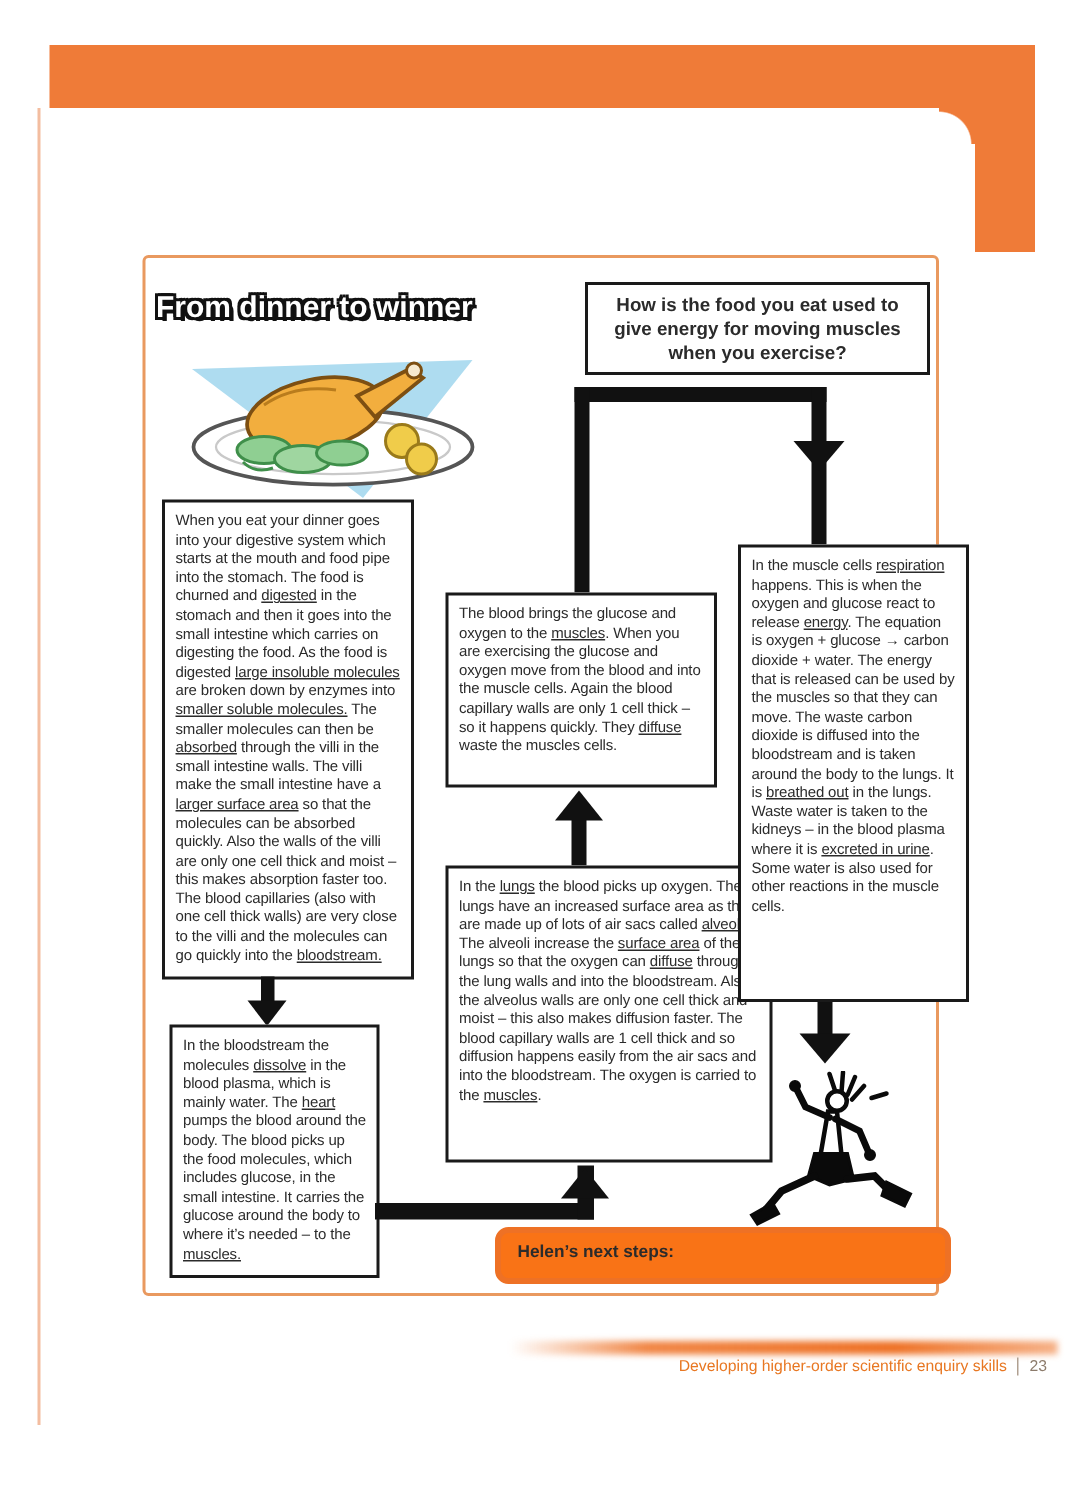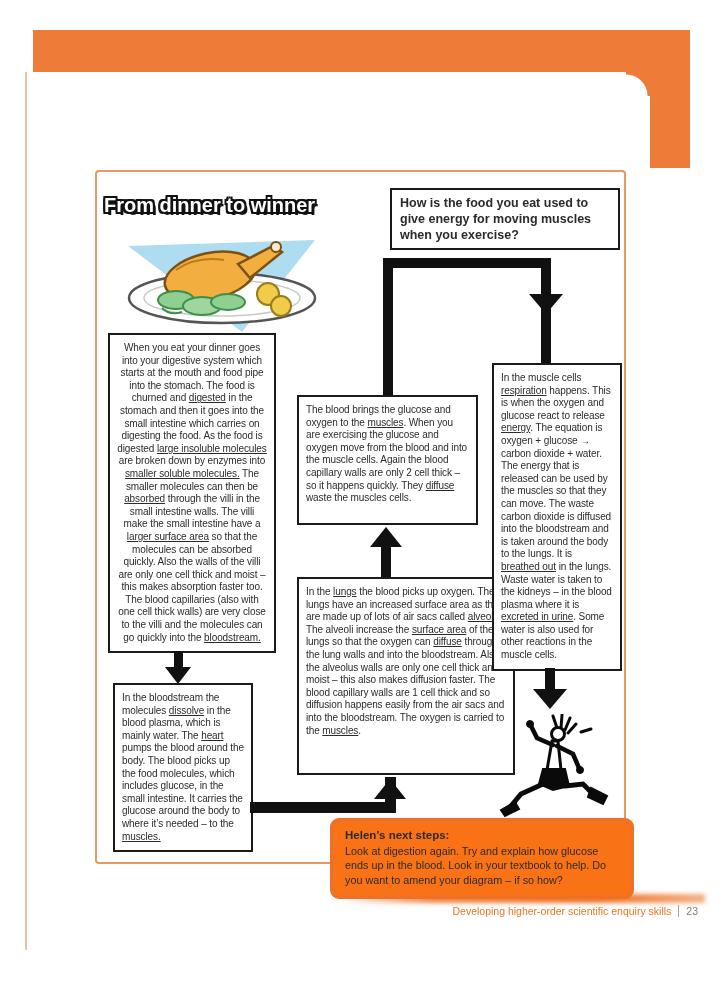--- a/index.html
+++ b/index.html
@@ -20,27 +20,27 @@
   
   .page-title{left:104px;top:194px;width:260px;
     font-size:20px;font-weight:bold;letter-spacing:0px;color:#ffffff;
     text-shadow:-2px -2px 0 #111,2px -2px 0 #111,-2px 2px 0 #111,2px 2px 0 #111,
       -2px 0 0 #111,2px 0 0 #111,0 -2px 0 #111,0 2px 0 #111,3px 3px 0 #111;}
   
   .tbox{background:#ffffff;border:2px solid #1a1a1a;padding:7px 7px;box-sizing:border-box;}
   .flow-text{font-size:10px;line-height:12.6px;letter-spacing:-0.1px;}
   .u{text-decoration:underline;}
   .question-box{left:390px;top:188px;width:230px;height:62px;
-    display:flex;align-items:center;justify-content:center;text-align:left;
+    display:flex;align-items:center;justify-content:center;text-align:center;
     font-weight:bold;font-size:12.5px;line-height:1.28;padding:4px 8px;}
-  .digestion-box{left:108px;top:333px;width:168px;min-height:317px;text-align:center;}
+  .digestion-box{left:108px;top:333px;width:168px;min-height:317px;}
   .bloodstream-box{left:113px;top:683px;width:140px;min-height:162px;}
   .glucose-box{left:297px;top:395px;width:181px;min-height:130px;}
   .lungs-box{left:297px;top:577px;width:218px;min-height:198px;}
-  .respiration-box{left:492px;top:363px;width:130px;min-height:305px;}
+  .respiration-box{left:492px;top:363px;width:154px;min-height:305px;}
   
   .cline{background:#111111;}
   .tri{width:0;height:0;}
   .tri-down{border-left:17px solid transparent;border-right:17px solid transparent;border-top:20px solid #111;}
   .tri-up{border-left:16px solid transparent;border-right:16px solid transparent;border-bottom:20px solid #111;}
   .tri-down-sm{border-left:13px solid transparent;border-right:13px solid transparent;border-top:17px solid #111;}
   
   .helen-box{left:330px;top:818px;width:304px;box-sizing:border-box;
     background:#f97316;border:4px solid #ee7125;border-radius:9px;
     padding:6px 11px 8px 11px;}
@@ -95,21 +95,21 @@
   <span>How is the food you eat used to give energy for moving muscles when you exercise?</span>
 </div>
 
 <div class="abs tbox digestion-box flow-text"><span>When you eat your dinner goes into your digestive system which starts at the mouth and food pipe into the stomach. The food is churned and </span><span class="u">digested</span><span> in the stomach and then it goes into the small intestine which carries on digesting the food. As the food is digested </span><span class="u">large insoluble molecules</span><span> are broken down by enzymes into </span><span class="u">smaller soluble molecules.</span><span> The smaller molecules can then be </span><span class="u">absorbed</span><span> through the villi in the small intestine walls. The villi make the small intestine have a </span><span class="u">larger surface area</span><span> so that the molecules can be absorbed quickly. Also the walls of the villi are only one cell thick and moist – this makes absorption faster too. The blood capillaries (also with one cell thick walls) are very close to the villi and the molecules can go quickly into the </span><span class="u">bloodstream.</span></div>
 
 <div class="abs cline" style="left:174px;top:651px;width:9px;height:20px;"></div>
 <div class="abs tri tri-down-sm" style="left:165px;top:667px;"></div>
 
 <div class="abs tbox bloodstream-box flow-text"><span>In the bloodstream the molecules </span><span class="u">dissolve</span><span> in the blood plasma, which is mainly water. The </span><span class="u">heart</span><span> pumps the blood around the body. The blood picks up the food molecules, which includes glucose, in the small intestine. It carries the glucose around the body to where it’s needed – to the </span><span class="u">muscles.</span></div>
 
-<div class="abs tbox glucose-box flow-text"><span>The blood brings the glucose and oxygen to the </span><span class="u">muscles</span><span>. When you are exercising the glucose and oxygen move from the blood and into the muscle cells. Again the blood capillary walls are only 2 cell thick – so it happens quickly. They </span><span class="u">diffuse</span><span> waste the muscles cells.</span></div>
+<div class="abs tbox glucose-box flow-text"><span>The blood brings the glucose and oxygen to the </span><span class="u">muscles</span><span>. When you are exercising the glucose and oxygen move from the blood and into the muscle cells. Again the blood capillary walls are only 1 cell thick – so it happens quickly. They </span><span class="u">diffuse</span><span> waste the muscles cells.</span></div>
 
 <div class="abs cline" style="left:381px;top:546px;width:10px;height:31px;"></div>
 <div class="abs tri tri-up" style="left:370px;top:527px;"></div>
 
 <div class="abs tbox lungs-box flow-text"><span>In the </span><span class="u">lungs</span><span> the blood picks up oxygen. The lungs have an increased surface area as they are made up of lots of air sacs called </span><span class="u">alveoli</span><span>. The alveoli increase the </span><span class="u">surface area</span><span> of the lungs so that the oxygen can </span><span class="u">diffuse</span><span> through the lung walls and into the bloodstream. Also the alveolus walls are only one cell thick and moist – this also makes diffusion faster. The blood capillary walls are 1 cell thick and so diffusion happens easily from the air sacs and into the bloodstream. The oxygen is carried to the </span><span class="u">muscles</span><span>.</span></div>
 
 <div class="abs cline" style="left:250px;top:802px;width:146px;height:11px;"></div>
 <div class="abs cline" style="left:385px;top:777px;width:11px;height:36px;"></div>
 <div class="abs tri tri-up" style="left:374px;top:779px;"></div>
 
@@ -140,18 +140,17 @@
     <path d="M6 96 L20 88 L24 95 L10 102 Z" stroke-width="2"></path>
 
     <path d="M70 72 L88 70 L98 80" stroke-width="5" fill="none" stroke-linecap="round"></path>
     <path d="M96 74 L112 82 L108 90 L93 83 Z" stroke-width="2"></path>
   </g>
 </svg>
 
 <div class="abs helen-glow"></div>
 <div class="abs helen-box">
   <div class="helen-heading">Helen’s next steps:</div>
-  <div class="helen-body">Look at digestion again. Try and explain how glucose ends up in the blood. Look in your textbook to help. Do you want to amend your diagram – if so how?</div>
 </div>
 
 <div class="abs footer">
   <span>Developing higher-order scientific enquiry skills</span><span class="page-num">23</span>
 </div>
 
 </body></html>

